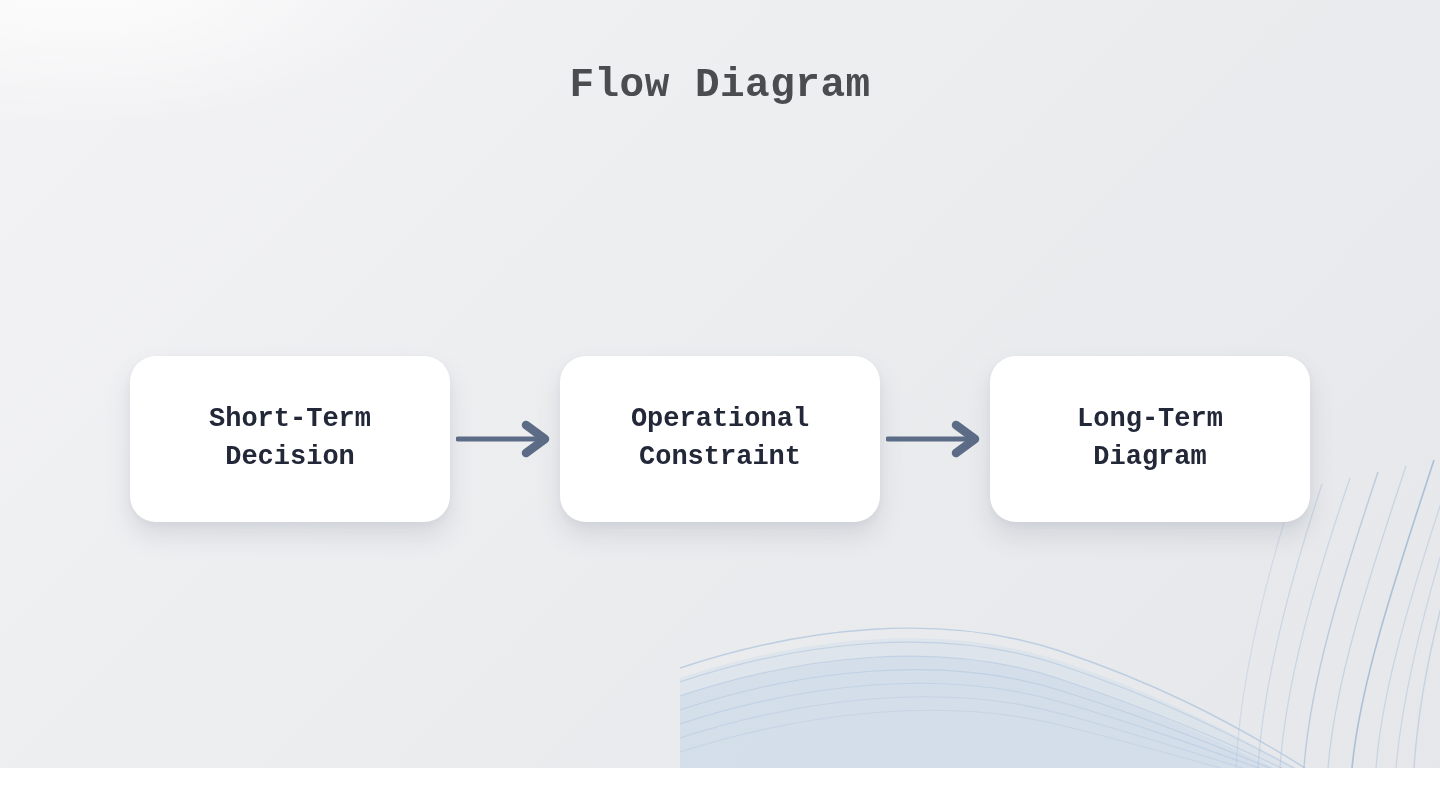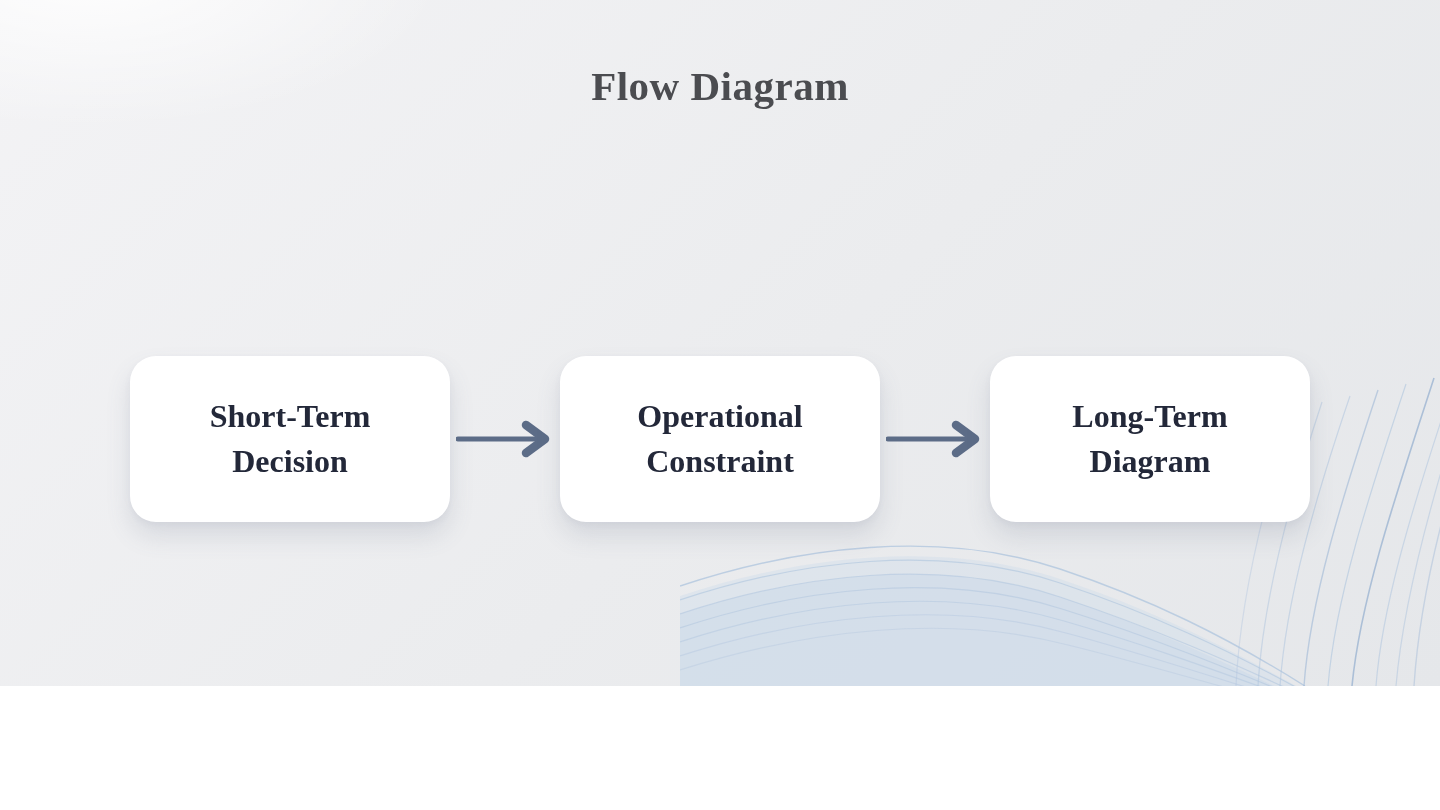--- a/index.html
+++ b/index.html
@@ -2,23 +2,23 @@
 <html><head>
 <meta charset="utf-8">
 <style>
   html, body {
     margin: 0;
     padding: 0;
   }
   .page {
     position: relative;
     width: 1440px;
-    height: 686px;
+    height: 768px;
     overflow: hidden;
-    font-family: Liberation Serif, serif;
+    font-family: Liberation Mono, monospace;
     background:
       radial-gradient(ellipse 600px 260px at 6% -4%, rgba(255,255,255,0.9), rgba(255,255,255,0) 60%),
       linear-gradient(135deg, #f3f3f5 0%, #ebecee 55%, #e5e7ea 100%);
   }
 
   .title {
     position: absolute;
     top: 62px;
     left: 0;
     width: 100%;
@@ -49,21 +49,21 @@
     display: flex;
     align-items: center;
     justify-content: center;
     flex: 0 0 auto;
   }
 
   .node-label {
     display: block;
     max-width: 210px;
     text-align: center;
-    font-size: 32px;
+    font-size: 27px;
     font-weight: 700;
     line-height: 1.4;
     color: #232839;
   }
 
   .connector {
     width: 110px;
     height: 44px;
     display: flex;
     align-items: center;

